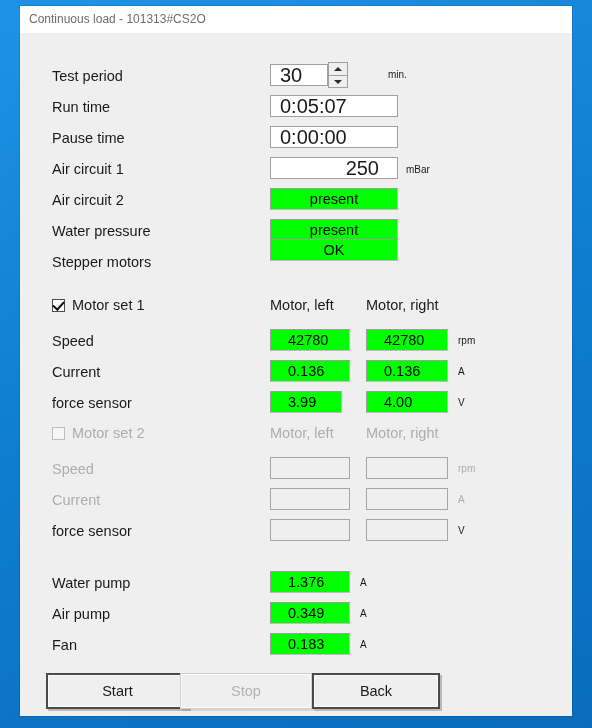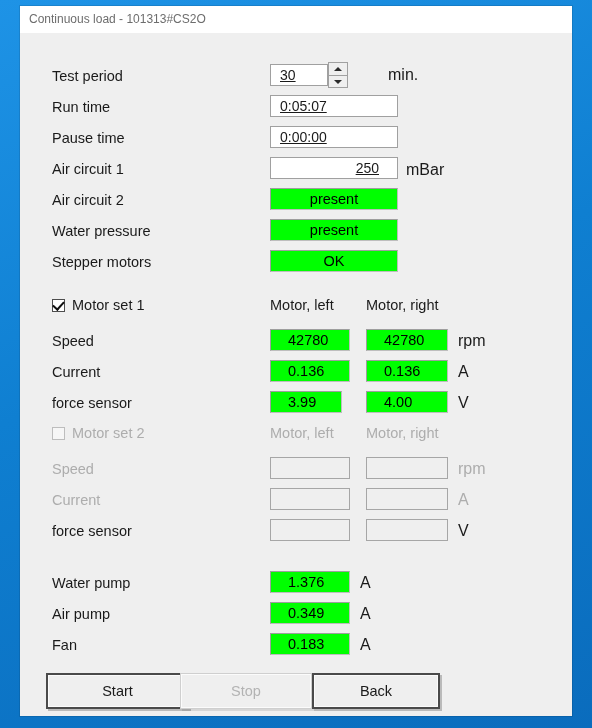--- a/index.html
+++ b/index.html
@@ -46,41 +46,40 @@
   .lbl {
     position: absolute;
     font-size: 14.5px;
     color: #1a1a1a;
     white-space: nowrap;
     line-height: 18px;
   }
   .lbl.dim { color: #adadad; }
   .unit {
     position: absolute;
-    font-size: 16px;
+    font-size: 10px;
     color: #1a1a1a;
     white-space: nowrap;
     line-height: 18px;
   }
   .unit.dim { color: #adadad; }
 
   
   .field {
     position: absolute;
     box-sizing: border-box;
     background: #ffffff;
     border: 1px solid #a0a0a0;
-    font-size: 14px;
+    font-size: 20px;
     color: #1a1a1a;
     line-height: 20px;
     height: 22px;
     padding: 0 4px;
     white-space: nowrap;
     overflow: hidden;
-    text-decoration: underline;
   }
   .field.right { text-align: right; }
   .field.pad { padding-left: 9px; }
 
   .green {
     position: absolute;
     box-sizing: border-box;
     background: #00ff00;
     border: 1px solid #9e9e9e;
     border-right-color: #bdbdbd;
@@ -202,21 +201,21 @@
       <div class="field right" style="left:250px; top:124px; width:128px; padding-right:18px;">250</div>
       <div class="unit" style="left:386px; top:128px;">mBar</div>
 
       <div class="lbl" style="left:32px; top:158px;">Air circuit 2</div>
       <div class="green center" style="left:250px; top:155px; width:128px;">present</div>
 
       <div class="lbl" style="left:32px; top:189px;">Water pressure</div>
       <div class="green center" style="left:250px; top:186px; width:128px;">present</div>
 
       <div class="lbl" style="left:32px; top:220px;text-align:right;">Stepper motors</div>
-      <div class="green center" style="left:250px; top:217px; width:128px;">OK</div>
+      <div class="green center" style="left:250px; top:206px; width:128px;">OK</div>
 
       <div class="cbox" style="left:32px; top:266px;">
         <div class="tick"></div>
       </div>
       <div class="lbl" style="left:52px; top:263px;">Motor set 1</div>
       <div class="lbl" style="left:250px; top:263px;">Motor, left</div>
       <div class="lbl" style="left:346px; top:263px;">Motor, right</div>
 
       <div class="lbl" style="left:32px; top:299px;">Speed</div>
       <div class="green" style="left:250px; top:296px; width:80px;">42780</div>

